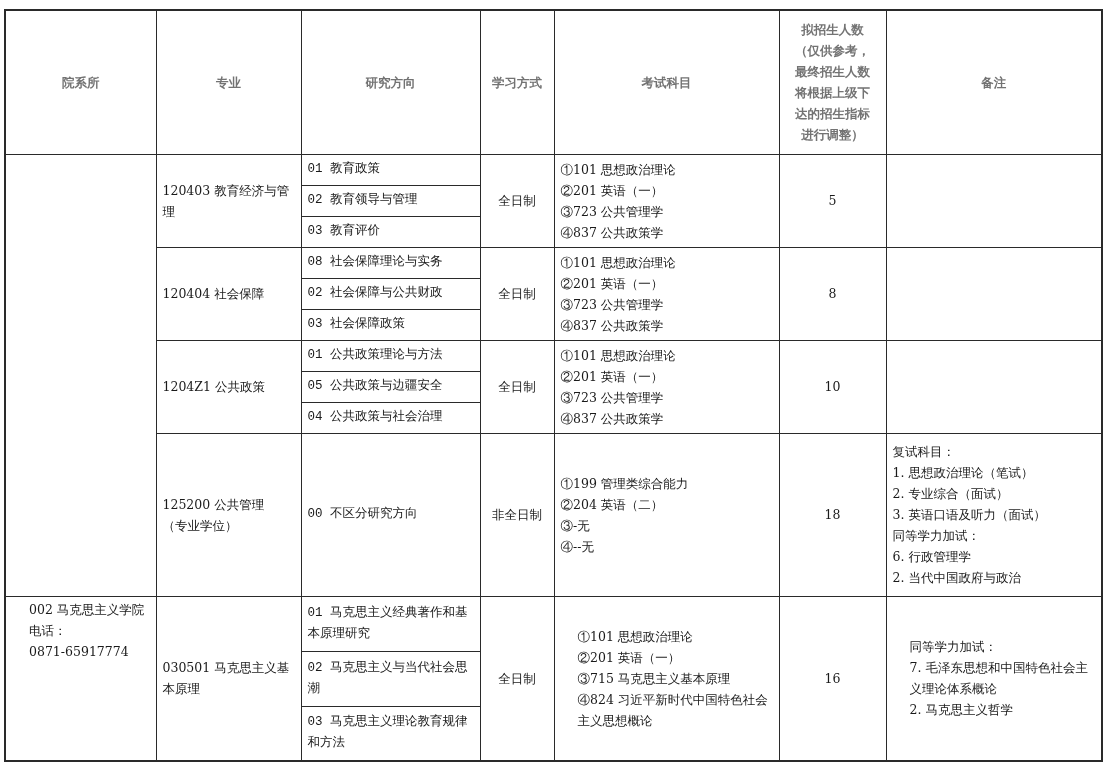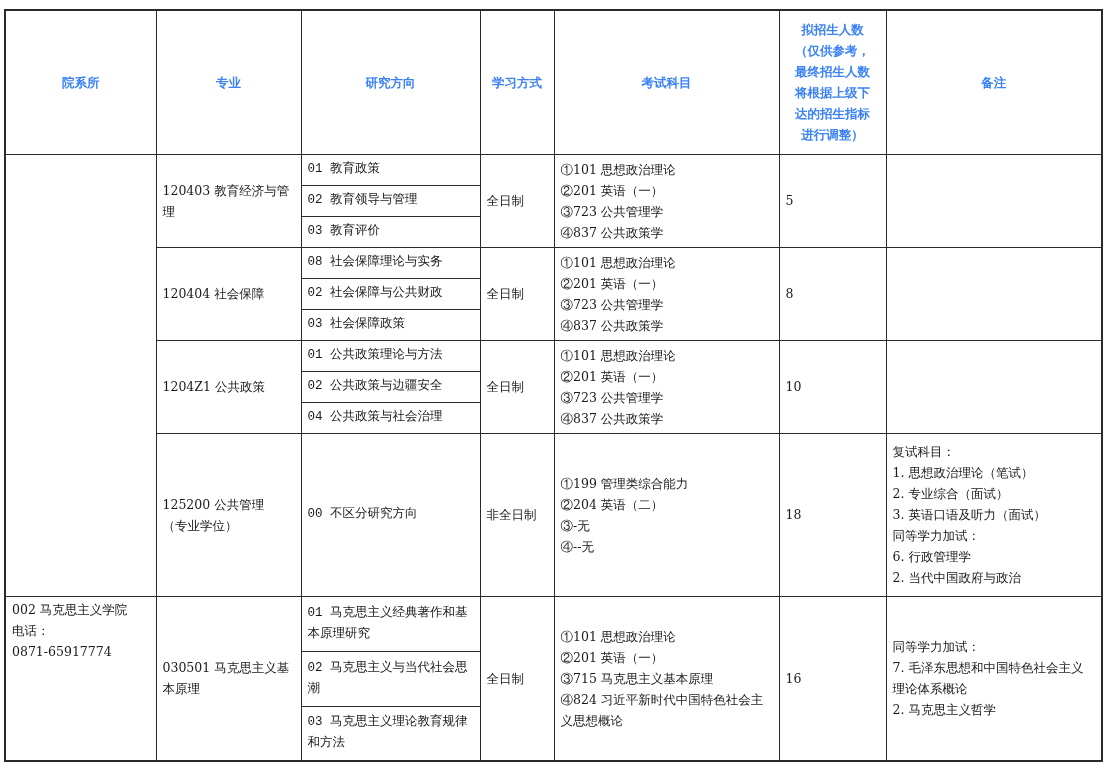--- a/index.html
+++ b/index.html
@@ -17,26 +17,26 @@
     padding: 0 6px;
     vertical-align: middle;
     line-height: 21px;
     word-break: break-all;
   }
   table.grid th {
     font-family: "DejaVu Sans", "Liberation Sans", sans-serif;
     font-weight: bold;
     font-size: 12.5px;
     text-align: center;
-    color: #3b82f6;
+    color: #737373;
   }
   th.th-quota { font-size: 10.5px; line-height: 19px; padding: 0 3px; }
-  .center { }
+  .center { text-align: center; }
   .line { display: block; white-space: nowrap; }
-  .wrap { display: block; }
+  .wrap { display: block; margin-left: 17px; }
   .outer-border { border: 2px solid #2a2a2a; }
   tr.hdr { height: 144px; }
   tr.sub { height: 31px; }
   tr.big { height: 163px; }
   tr.ma1 { height: 55px; }
   tr.ma2 { height: 55px; }
   tr.ma3 { height: 55px; }
   .dir { padding-left: 6px; font-family: Liberation Mono, monospace; }
   .note { line-height: 20px; }
 </style>
@@ -121,21 +121,21 @@
     <td rowspan="3">
       <span class="line">①101 思想政治理论</span>
       <span class="line">②201 英语（一）</span>
       <span class="line">③723 公共管理学</span>
       <span class="line">④837 公共政策学</span>
     </td>
     <td rowspan="3" class="center">10</td>
     <td rowspan="3"></td>
   </tr>
   <tr class="sub">
-    <td class="dir">02 公共政策与边疆安全</td>
+    <td class="dir">05 公共政策与边疆安全</td>
   </tr>
   <tr class="sub">
     <td class="dir">04 公共政策与社会治理</td>
   </tr>
 
   <tr class="big">
     <td>
       <span class="line">125200 公共管理</span>
       <span class="line">（专业学位）</span>
     </td>

